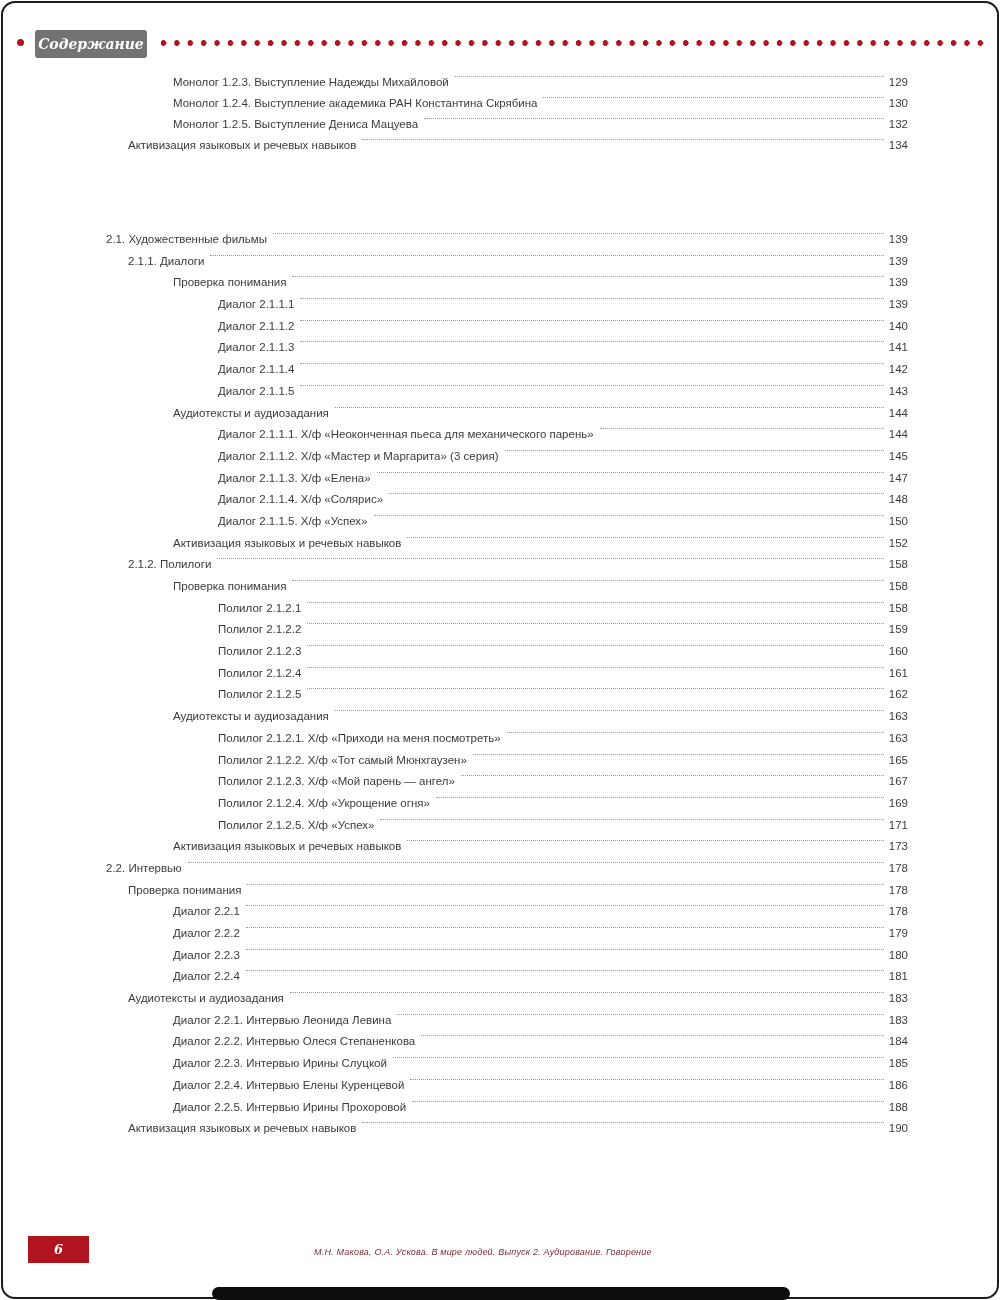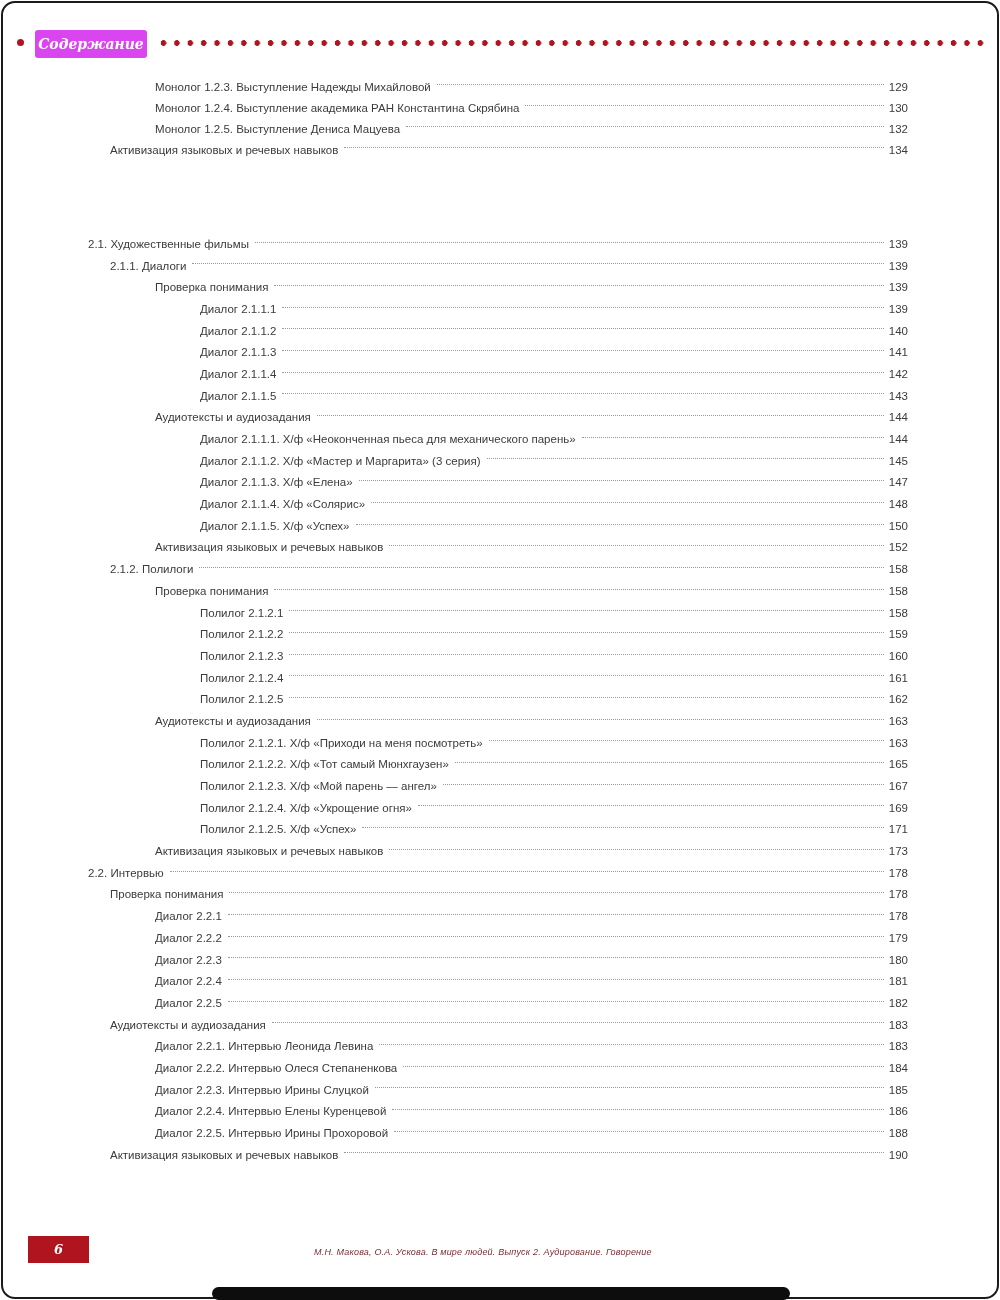--- a/index.html
+++ b/index.html
@@ -33,22 +33,23 @@
     position:absolute;left:160px;top:39px;width:828px;height:8px;
     background-repeat:repeat-x;
     background-size:13.4px 8px;
   }
   
   .toc{
     position:absolute;left:88px;right:92px;
     font-size:11.5px;
   }
   .toc .row{
-    display:flex;align-items:center;
+    display:flex;align-items:flex-start;
     white-space:nowrap;
+    margin-left:18px;
   }
   .pre-block .row{height:21px;}
   .main-block .row{height:21.7px;}
   .row .lbl{flex:0 0 auto;}
   .row .leader{
     flex:1 1 auto;
     border-bottom:1.5px dotted #9a9a9a;
     margin:0 5px 3.5px 6px;
     min-width:12px;
   }
@@ -86,21 +87,21 @@
     background:#0d0d0d;border-radius:7px;
   }
 </style>
 </head>
 <body>
 
 <div class="page">
   <div class="frame"></div>
 
   <div class="hdr-dot" style="background: rgb(176, 21, 31);"></div>
-  <div class="badge" style="background: #d946ef;">
+  <div class="badge" style="background: #737373;">
     <span>Содержание</span>
   </div>
   <div class="dots-strip" style="background-image: radial-gradient(circle at 3.5px 4px, rgb(176, 21, 31) 2.6px, transparent 3.1px);"></div>
 
   <div class="toc pre-block">
       <div class="row ind-2">
         <span class="lbl">Монолог 1.2.3. Выступление Надежды Михайловой</span>
         <span class="leader"></span>
         <span class="pg">129</span>
       </div>
@@ -290,25 +291,20 @@
       </div>
       <div class="row ind-2">
         <span class="lbl">Диалог 2.2.3</span>
         <span class="leader"></span>
         <span class="pg">180</span>
       </div>
       <div class="row ind-2">
         <span class="lbl">Диалог 2.2.4</span>
         <span class="leader"></span>
         <span class="pg">181</span>
-      </div>
-      <div class="row ind-2">
-        <span class="lbl">Диалог 2.2.5</span>
-        <span class="leader"></span>
-        <span class="pg">182</span>
       </div>
       <div class="row ind-1">
         <span class="lbl">Аудиотексты и аудиозадания</span>
         <span class="leader"></span>
         <span class="pg">183</span>
       </div>
       <div class="row ind-2">
         <span class="lbl">Диалог 2.2.1. Интервью Леонида Левина</span>
         <span class="leader"></span>
         <span class="pg">183</span>

